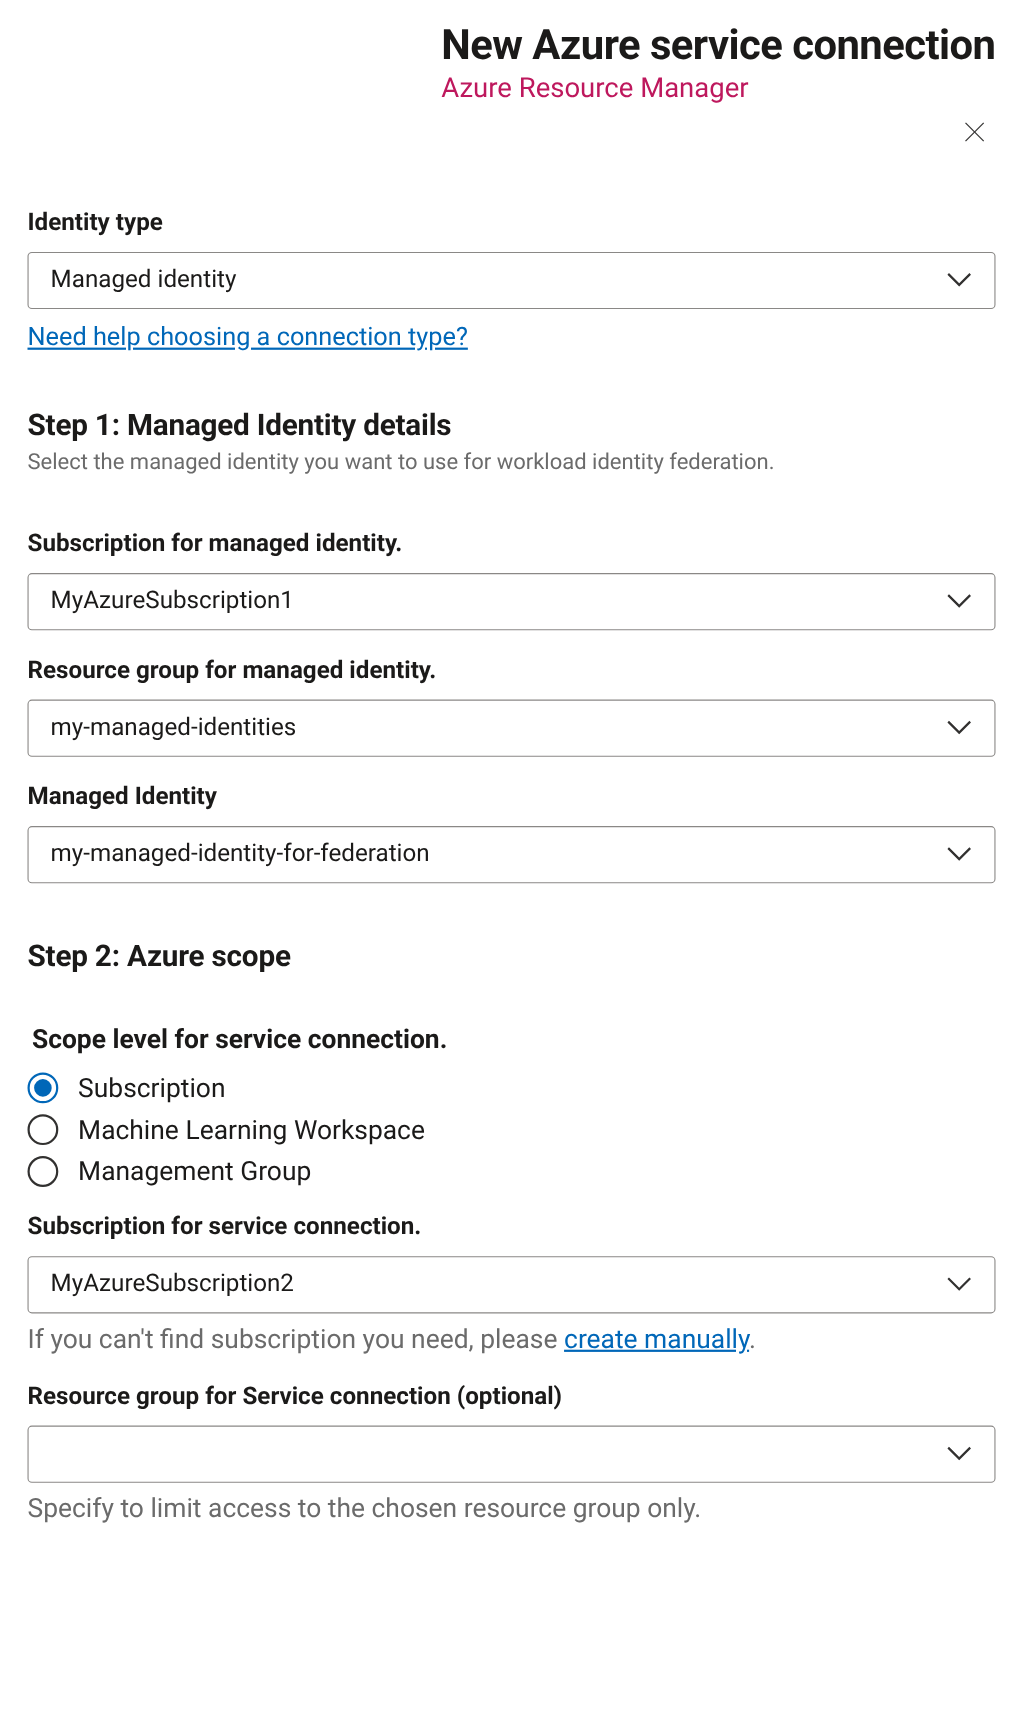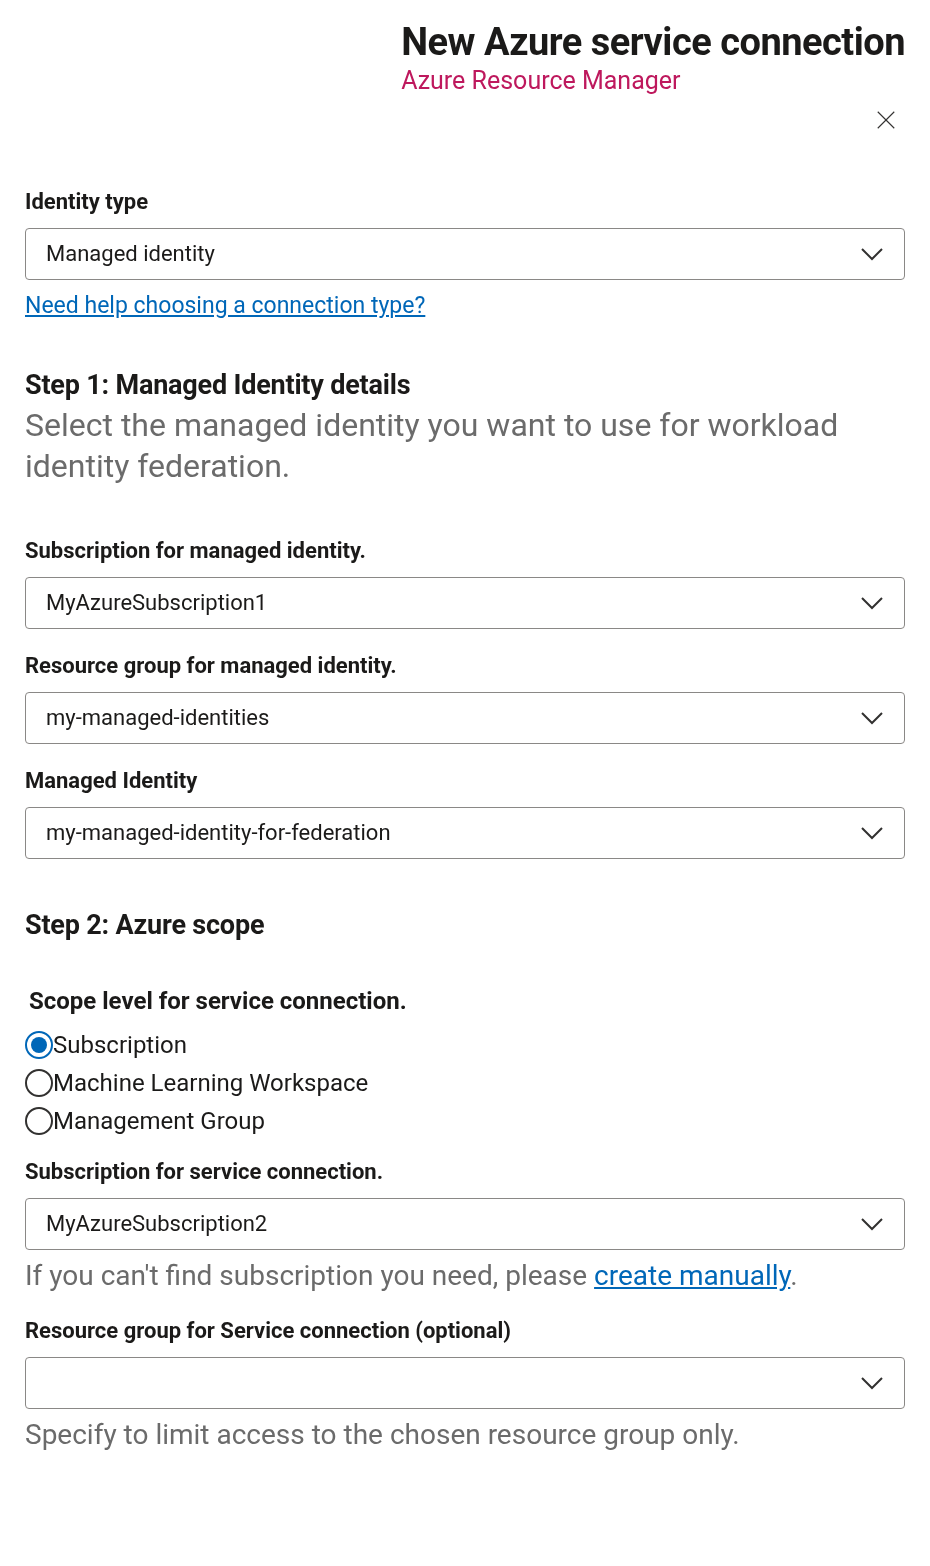--- a/index.html
+++ b/index.html
@@ -47,21 +47,21 @@
     margin-top: 46px;
     margin-bottom: 14px;
   }
   .step-title {
     font-size: 27px;
     font-weight: 700;
     margin-top: 50px;
     letter-spacing: -0.2px;
   }
   .step-desc {
-    font-size: 32px;
+    font-size: 20px;
     color: #6b6b6b;
     margin-top: 4px;
     line-height: 1.3;
   }
   .field-label {
     font-size: 22px;
     font-weight: 700;
     margin-top: 24px;
     margin-bottom: 14px;
   }
@@ -86,20 +86,21 @@
     font-size: 23px;
     text-decoration: underline;
     display: inline-block;
     margin-top: 12px;
     cursor: pointer;
   }
   .radio-group { margin-top: 16px; }
   .radio-row {
     display: flex;
     align-items: center;
+    gap: 18px;
     margin-bottom: 10px;
     cursor: pointer;
   }
   .radio-outer {
     width: 28px;
     height: 28px;
     border: 2px solid #323130;
     border-radius: 50%;
     display: flex;
     align-items: center;
@@ -116,21 +117,21 @@
   }
   .radio-outer.selected .radio-inner { display: block; }
   .radio-label { font-size: 24px; color: #1b1a19; }
   .scope-heading {
     font-size: 24px;
     font-weight: 700;
     margin-top: 46px;
     margin-left: 4px;
   }
   .hint-line {
-    font-size: 28px;
+    font-size: 24px;
     color: #6b6b6b;
     margin-top: 8px;
     line-height: 1.3;
   }
   .hint-line a { color: #0067b8; text-decoration: underline; cursor: pointer; }
 </style>
 </head>
 <body>
 
 

